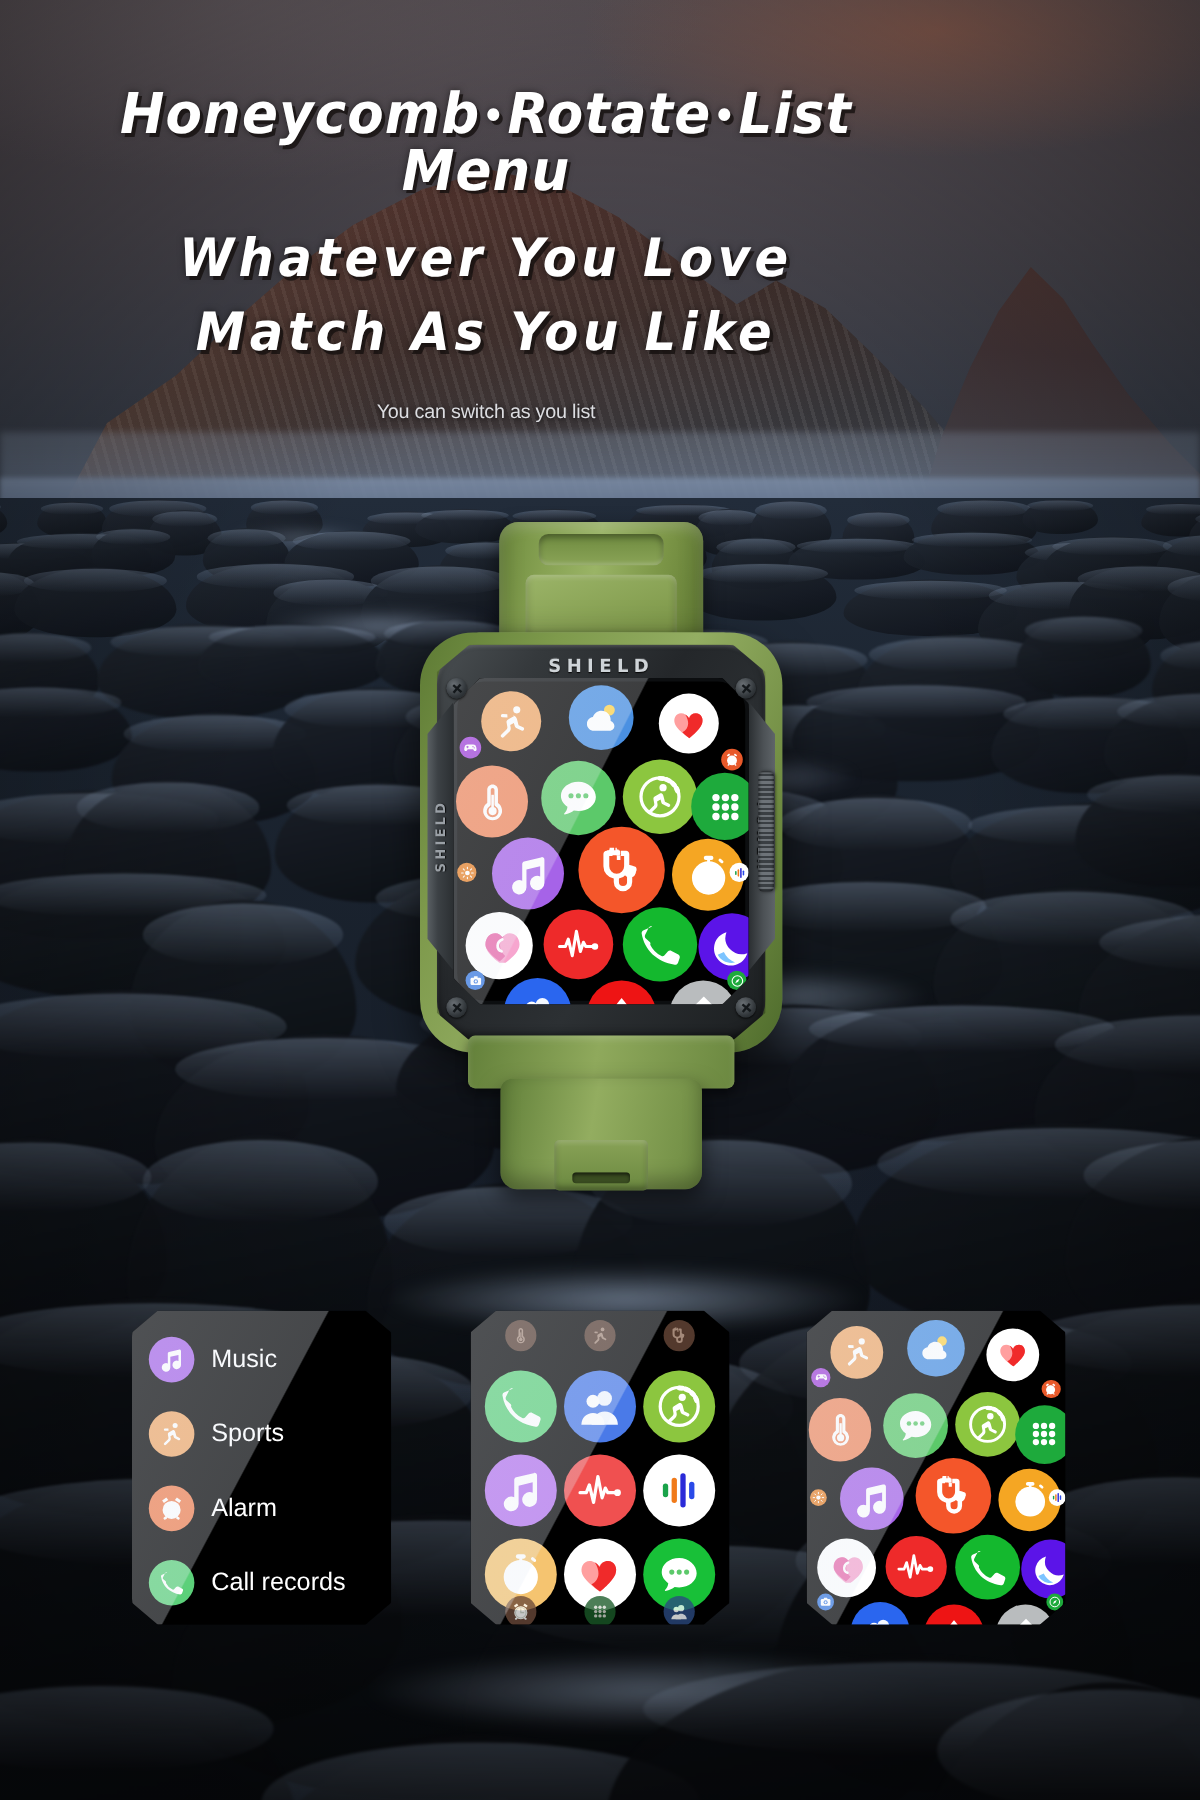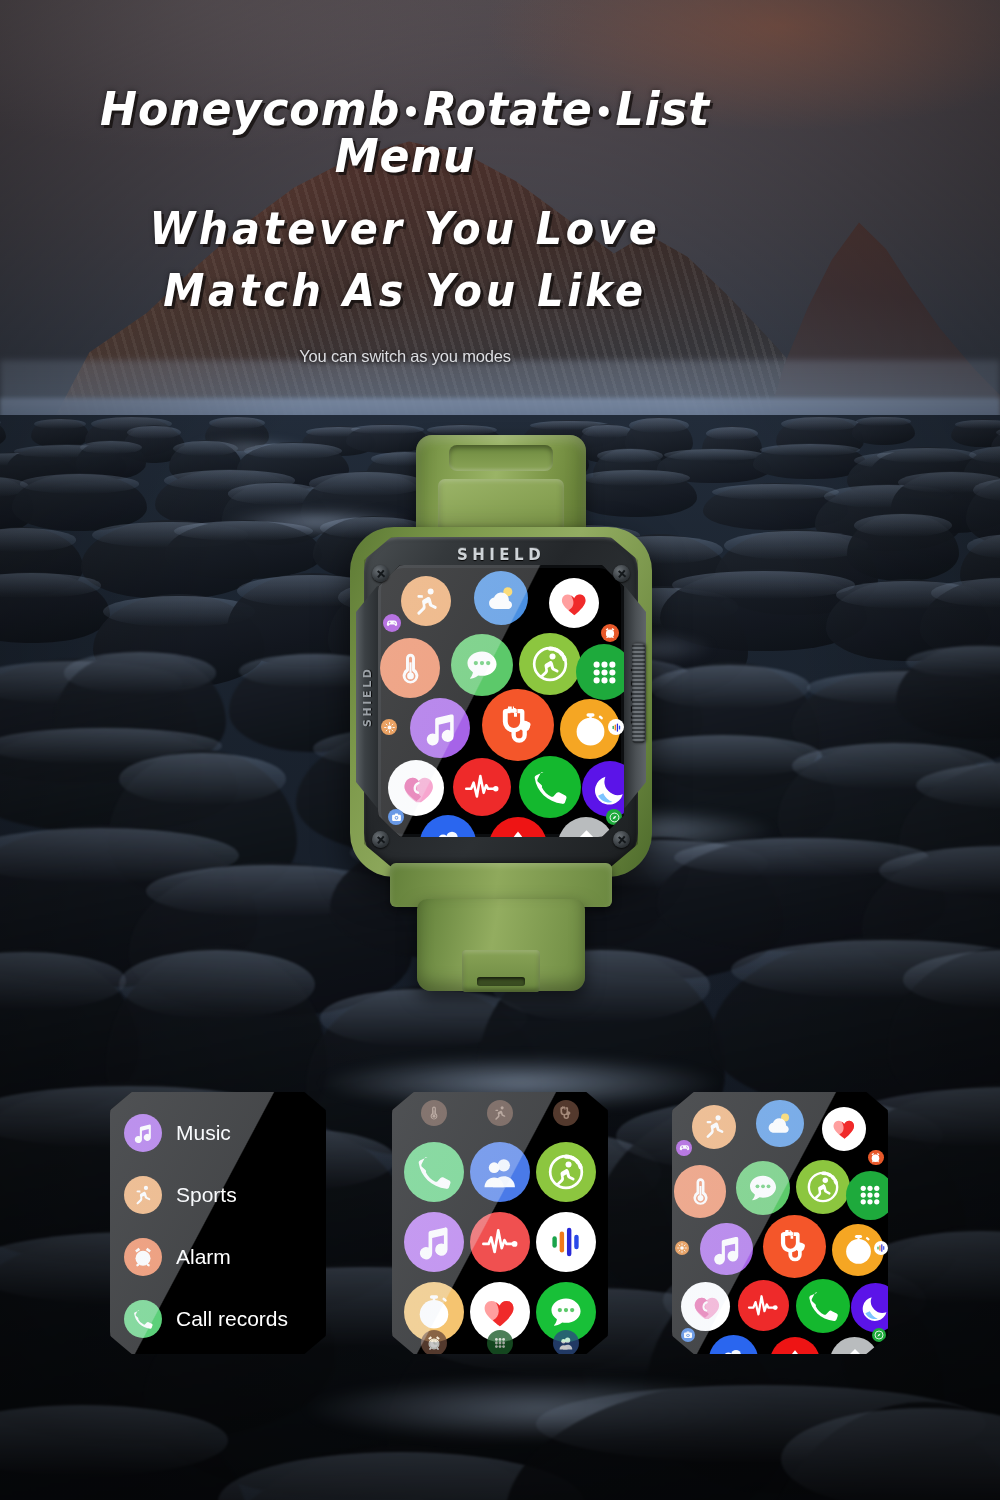--- a/index.html
+++ b/index.html
@@ -55,21 +55,21 @@
   .bl { position:absolute; border-radius:50% 50% 46% 46% / 60% 60% 40% 40%; }
   .bl::after{ content:""; position:absolute; left:6%; top:2%; width:88%; height:34%;
     border-radius:50%; background:linear-gradient(180deg, rgba(168,190,220,.30), rgba(168,190,220,0));}
   .wet { position:absolute; border-radius:50%; filter:blur(6px);
     background:radial-gradient(ellipse at 50% 50%, rgba(176,196,224,.55), rgba(176,196,224,0) 70%); }
 
   .vignette { position:absolute; inset:0;
     background:radial-gradient(ellipse 74% 62% at 50% 46%, rgba(0,0,0,0) 40%, rgba(0,0,0,.45) 100%); }
 
   
-  #head { position:absolute; left:0; top:13px; width:810px; text-align:center; z-index:20; }
+  #head { position:absolute; left:0; top:0; width:810px; text-align:center; z-index:20; }
   .h1 {
     font-family:"DejaVu Sans", sans-serif;
     font-weight:700; font-style:italic;
     color:#fff; letter-spacing:.5px;
     text-shadow: 3px 3px 0 rgba(20,16,14,.78), 0 0 6px rgba(0,0,0,.5);
     transform:scaleX(.94);
   }
   .h1.l1 { font-size:47px; line-height:1.0; padding-top:72px; letter-spacing:1px;}
   .h1.l2 { font-size:44px; line-height:1.0; padding-top:28px; letter-spacing:4px;}
   .h1.l3 { font-size:44px; line-height:1.0; padding-top:18px; letter-spacing:4px;}
@@ -325,21 +325,21 @@
   <div class="vignette"></div>
 </div>
 
 <div id="head">
   <div class="h1 l1">
     <span>Honeycomb</span><span class="dot">•</span><span>Rotate</span><span class="dot">•</span><span>List  Menu</span>
   </div>
   <div class="h1 l2">Whatever  You  Love</div>
   <div class="h1 l3">Match  As  You  Like</div>
   <div class="sub">
-    <div>You can switch as you modes</div>
+    <div>You can switch as you list</div>
   </div>
 </div>
 
 <div id="watch">
   <div class="band band-top">
     <div class="band-top-notch"></div>
     <div class="band-top-plate"></div>
   </div>
   <div class="band-top-wide"></div>
 

